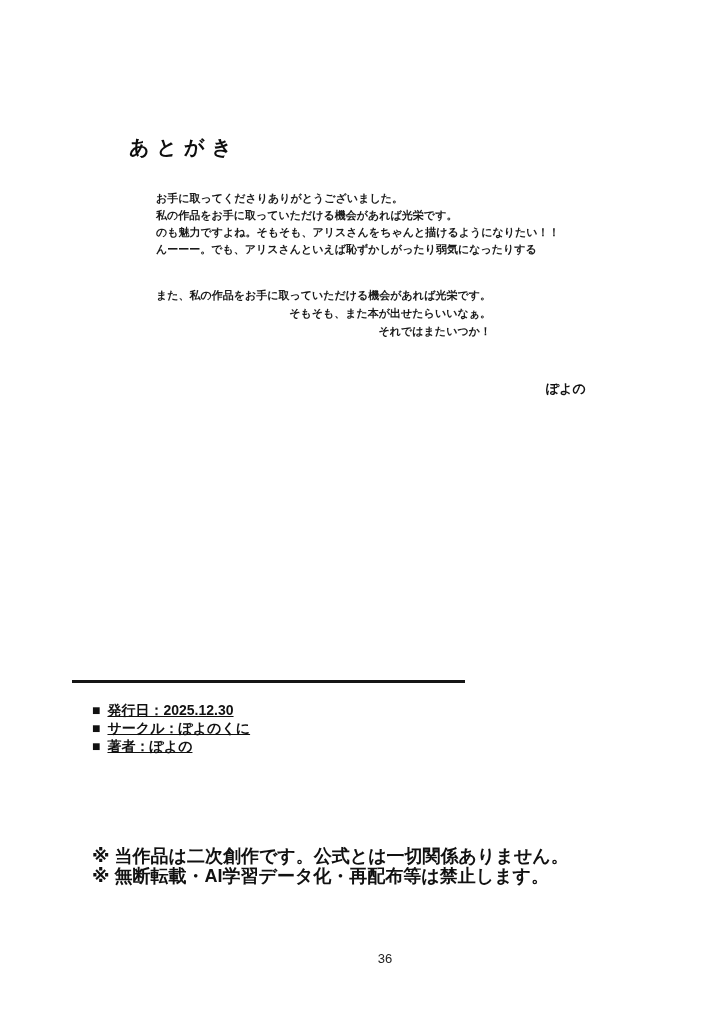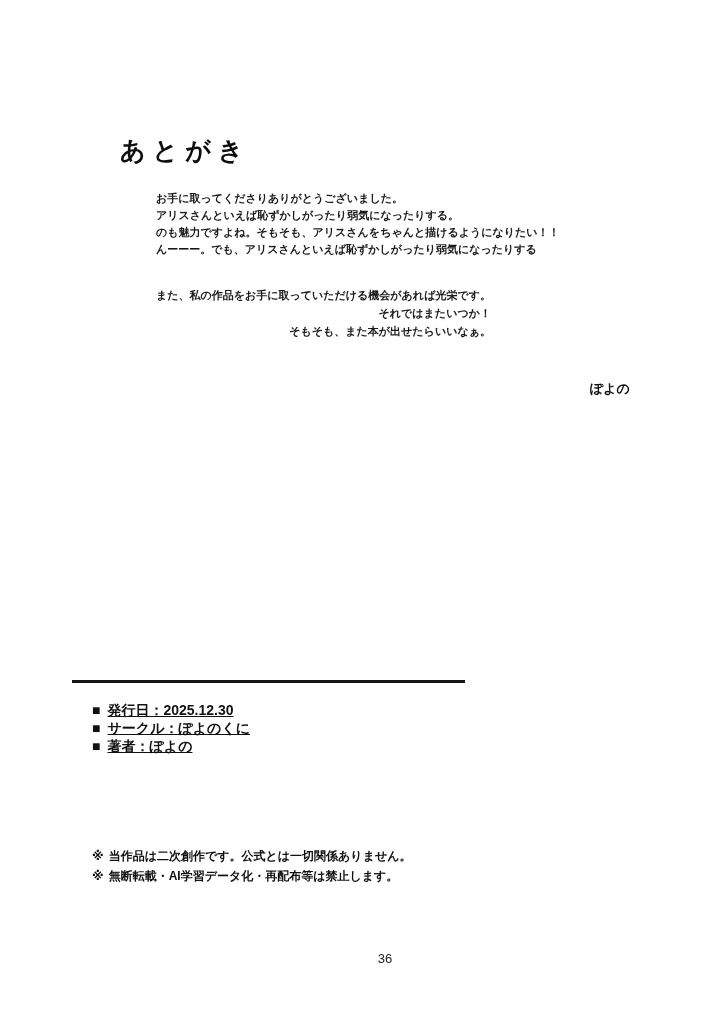--- a/index.html
+++ b/index.html
@@ -12,44 +12,43 @@
     width: 720px;
     height: 1017px;
     background: #ffffff;
     color: #111111;
     font-family: "Liberation Sans", "DejaVu Sans", sans-serif;
     overflow: hidden;
   }
   
   .afterword-title {
     position: absolute;
-    left: 120px;
+    left: 129px;
     top: 134px;
-    font-size: 25px;
+    font-size: 20px;
     font-weight: 900;
     letter-spacing: 7px;
     color: #0d0d0d;
   }
   .afterword-para {
     position: absolute;
     left: 156px;
     font-size: 11px;
     font-weight: 700;
     color: #1a1a1a;
   }
   .para-1 { top: 190px; line-height: 17px; }
   .para-2 { top: 286px; line-height: 18px; text-align: right; }
   .afterword-para div { white-space: nowrap; }
   .signature {
     position: absolute;
     left: 546px;
     top: 380px;
     font-size: 13px;
     font-weight: 600;
-    margin-left: 44px;
   }
   
   .book-title {
     position: absolute;
     left: 79px;
     top: 645px;
     font-size: 22px;
     font-weight: 900;
     letter-spacing: 0.5px;
     color: #0d0d0d;
@@ -85,21 +84,21 @@
     line-height: 19.5px;
   }
   .contact-block .indent {
     padding-left: 16px;
     white-space: nowrap;
   }
   .notes-block {
     position: absolute;
     left: 92px;
     top: 846px;
-    font-size: 12px;
+    font-size: 18px;
     font-weight: 700;
     line-height: 20px;
   }
   .notes-block .row { white-space: nowrap; }
   .note-mark { margin-right: 5px; }
   .page-number {
     position: absolute;
     left: 0;
     top: 951px;
     width: 720px;
@@ -112,29 +111,29 @@
 </style>
 </head>
 <body>
 
 <div class="page">
 
   <div class="afterword-title">あとがき</div>
 
   <div class="afterword-para para-1">
     <div>お手に取ってくださりありがとうございました。</div>
-    <div>アリスさんといえば恥ずかしがったり弱気になったりする。</div>
+    <div>私の作品をお手に取っていただける機会があれば光栄です。</div>
     <div>のも魅力ですよね。そもそも、アリスさんをちゃんと描けるようになりたい！！</div>
     <div>んーーー。でも、アリスさんといえば恥ずかしがったり弱気になったりする</div>
   </div>
 
   <div class="afterword-para para-2">
     <div>また、私の作品をお手に取っていただける機会があれば光栄です。</div>
+    <div>そもそも、また本が出せたらいいなぁ。</div>
     <div>それではまたいつか！</div>
-    <div>そもそも、また本が出せたらいいなぁ。</div>
   </div>
 
   <div class="signature">ぽよの</div>
 
   <div class="title-underline"></div>
 
   <div class="info-block">
     <div class="row">
       <span class="bullet">■</span><span>発行日：2025.12.30</span>
     </div>

